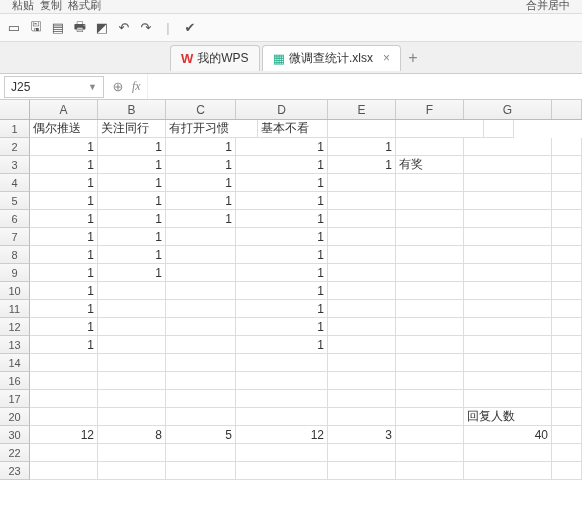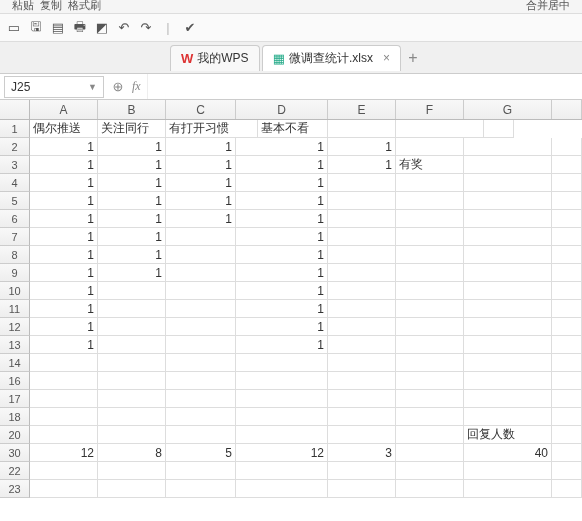--- a/index.html
+++ b/index.html
@@ -259,31 +259,20 @@
         <div class="cell cw-A"></div>
         <div class="cell cw-B"></div>
         <div class="cell cw-C"></div>
         <div class="cell cw-D"></div>
         <div class="cell cw-E"></div>
         <div class="cell cw-F"></div>
         <div class="cell cw-G"></div>
         <div class="cell cw-H"></div>
       </div>
       <div class="row">
-        <div class="row-h">18</div>
-        <div class="cell cw-A"></div>
-        <div class="cell cw-B"></div>
-        <div class="cell cw-C"></div>
-        <div class="cell cw-D"></div>
-        <div class="cell cw-E"></div>
-        <div class="cell cw-F"></div>
-        <div class="cell cw-G"></div>
-        <div class="cell cw-H"></div>
-      </div>
-      <div class="row">
         <div class="row-h">20</div>
         <div class="cell cw-A"></div>
         <div class="cell cw-B"></div>
         <div class="cell cw-C"></div>
         <div class="cell cw-D"></div>
         <div class="cell cw-E"></div>
         <div class="cell cw-F"></div>
         <div class="cell cw-G">回复人数</div>
         <div class="cell cw-H"></div>
       </div>

